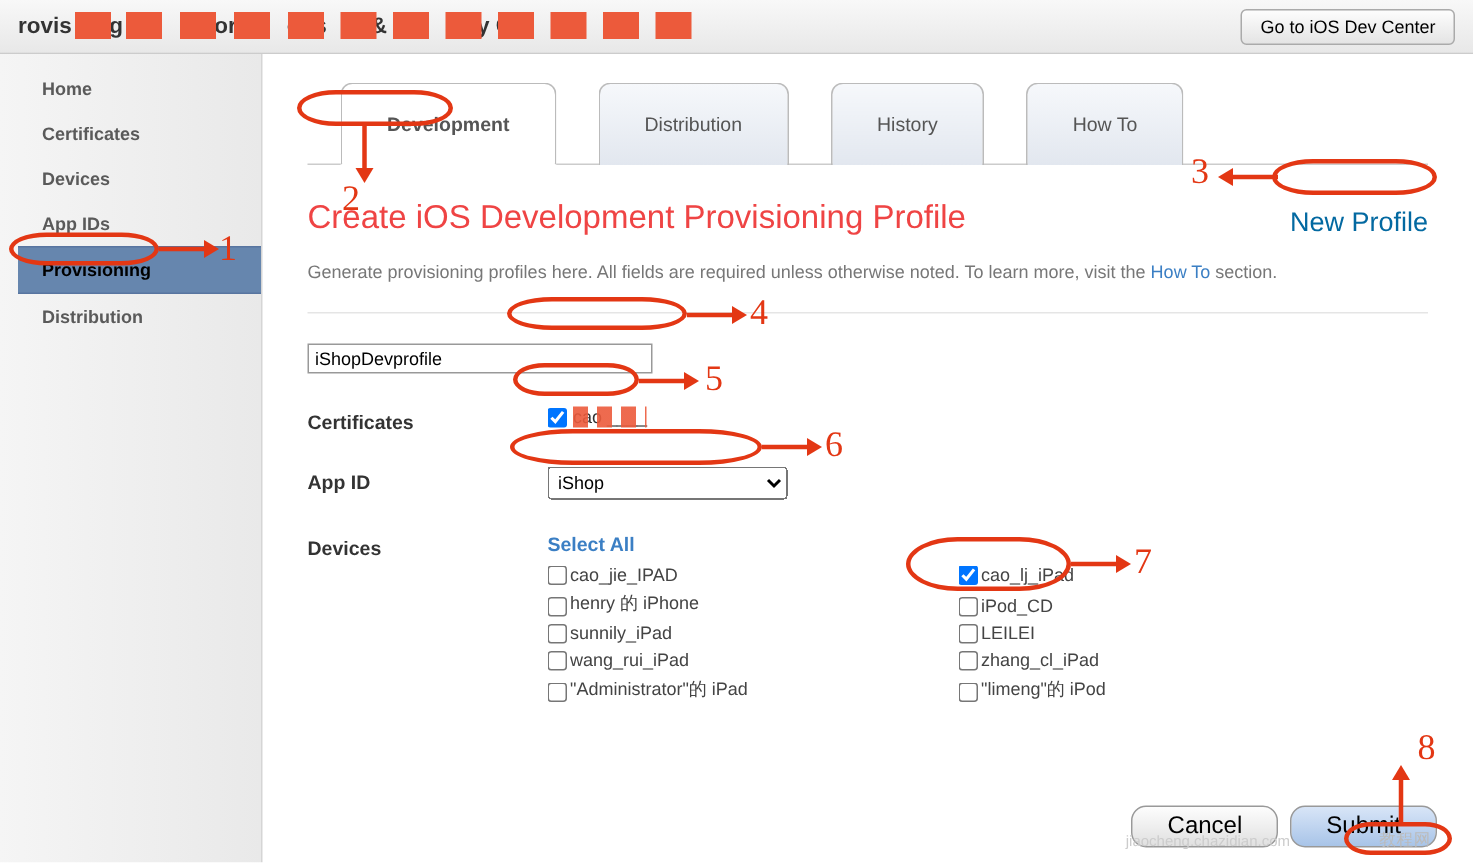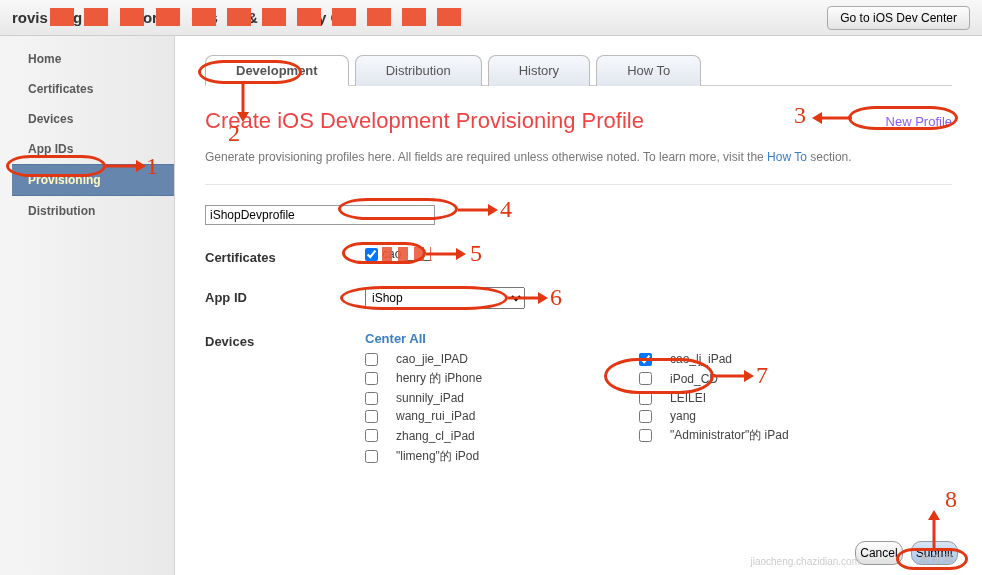--- a/index.html
+++ b/index.html
@@ -53,63 +53,64 @@
     }
     .sidebar-item {
       padding: 8px 16px;
       font-size: 12px;
       font-weight: bold;
       color: #5a5a5a;
       cursor: pointer;
     }
     .sidebar-item.active {
       background: #6686ae;
-      color: #fef9c3;
+      color: #000000;
       border-top: 1px solid #5875a0;
       border-bottom: 1px solid #5875a0;
     }
     .main {
       flex: 1;
       padding: 18px 30px;
       overflow: auto;
     }
     .tabs {
       display: flex;
       gap: 0;
       margin-bottom: 22px;
       border-bottom: 1px solid #ccc;
     }
     .tab {
-      padding: 7px 30px;
+      padding: 19px 30px;
       font-size: 13px;
       border: 1px solid #bbb;
       border-bottom: none;
       background: linear-gradient(#f6f8fb, #e2e7ef);
       border-radius: 8px 8px 0 0;
       cursor: pointer;
       margin-right: 6px;
       color: #555;
       position: relative;
       top: 1px;
+      margin-left: 22px;
     }
     .tab.active {
       background: #fff;
       font-weight: bold;
       border-bottom: 1px solid #fff;
     }
     .page-title {
       font-size: 22px;
       font-weight: normal;
       color: #ef4444;
       margin-bottom: 16px;
     }
     .new-profile {
       float: right;
-      font-size: 13px;
-      color: #8b5cf6;
+      font-size: 18px;
+      color: #0369a1;
       cursor: pointer;
       margin-top: 6px;
     }
     .intro {
       font-size: 12px;
       color: #777;
       margin-bottom: 20px;
       border-bottom: 1px solid #e5e5e5;
       padding-bottom: 20px;
     }
@@ -156,39 +157,39 @@
       margin-bottom: 6px;
       display: inline-block;
     }
     .devices-grid {
       display: grid;
       grid-template-columns: 250px 250px;
       gap: 4px 24px;
     }
     .device-item {
       display: flex;
-      align-items: center;
-      gap: 18px;
+      align-items: flex-end;
+      gap: 2px;
       font-size: 12px;
       color: #444;
     }
     .device-item input { margin: 0; }
     .footer-btns {
       position: absolute;
       bottom: 10px;
       right: 24px;
       display: flex;
       gap: 8px;
     }
     .footer-btn {
-      padding: 4px 4px;
+      padding: 4px 23px;
       border: 1px solid #999;
       border-radius: 10px;
       background: linear-gradient(#fdfdfd, #e0e0e0);
-      font-size: 12px;
+      font-size: 16px;
       cursor: pointer;
     }
     .footer-btn.submit {
       background: linear-gradient(#d8e5f7, #a8c4e8);
     }
     
     .anno {
       position: absolute;
       pointer-events: none;
       border: 3px solid #e33714;
@@ -295,21 +296,21 @@
       <div class="form-control">
         <select class="app-select">
           <option>iShop</option>
         </select>
       </div>
     </div>
 
     <div class="form-row">
       <div class="form-label">Devices</div>
       <div class="form-control">
-        <span class="select-all">Center All</span>
+        <span class="select-all">Select All</span>
         <div class="devices-grid" id="devices-grid">
             <div class="device-item">
               <input type="checkbox" style="">
               <span>cao_jie_IPAD</span>
             </div>
             <div class="device-item">
               <input type="checkbox" checked="" style="">
               <span>cao_lj_iPad</span>
             </div>
             <div class="device-item">
@@ -324,24 +325,20 @@
               <input type="checkbox" style="">
               <span>sunnily_iPad</span>
             </div>
             <div class="device-item">
               <input type="checkbox" style="">
               <span>LEILEI</span>
             </div>
             <div class="device-item">
               <input type="checkbox" style="">
               <span>wang_rui_iPad</span>
-            </div>
-            <div class="device-item">
-              <input type="checkbox" style="">
-              <span>yang</span>
             </div>
             <div class="device-item">
               <input type="checkbox" style="">
               <span>zhang_cl_iPad</span>
             </div>
             <div class="device-item">
               <input type="checkbox" style="">
               <span>"Administrator"的 iPad</span>
             </div>
             <div class="device-item">

